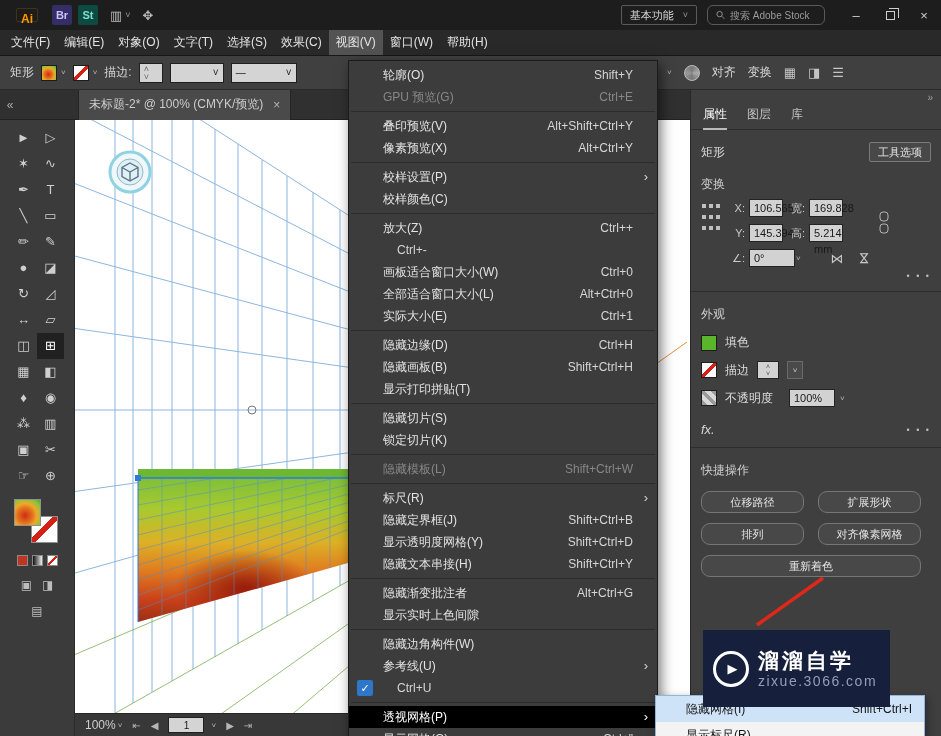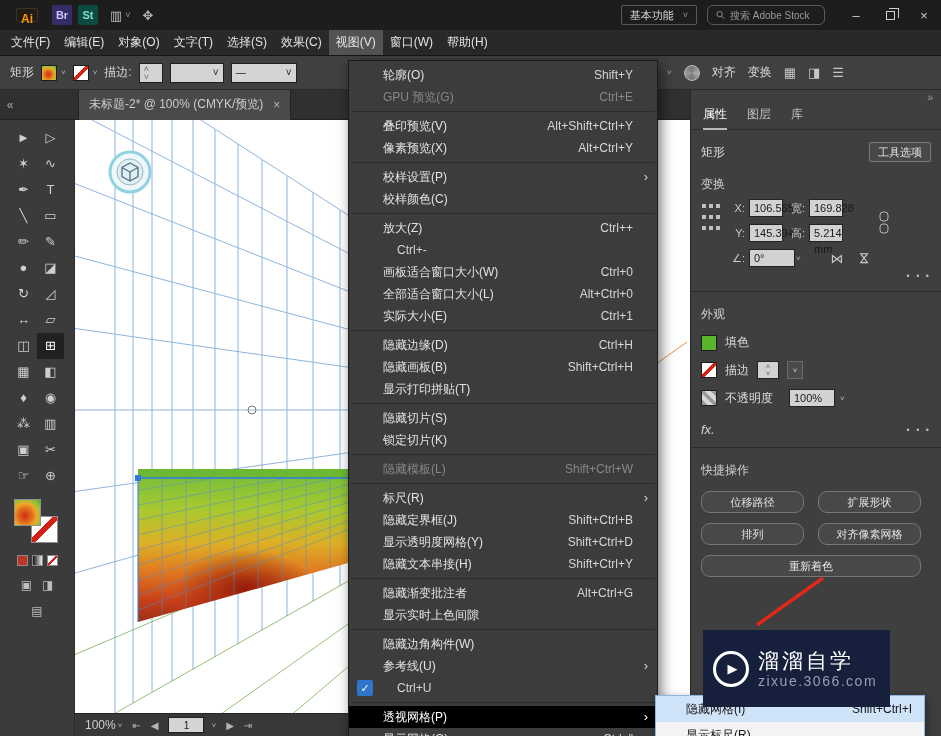--- a/index.html
+++ b/index.html
@@ -120,21 +120,21 @@
   
   .psub{position:absolute;left:655px;top:695px;width:270px;background:#f3f3f3;border:1px solid #8fb4dd;box-shadow:2px 3px 8px rgba(0,0,0,.4);z-index:25}
   .smi{height:26px;display:flex;align-items:center;padding:0 12px 0 30px;color:#141414;font-size:12px}
   .smi.hl2{background:#cfe3f8}
   .smi .lbl{flex:1;white-space:nowrap}
   .smi .sc2{color:#141414;white-space:nowrap}
 
   
   .watermark{position:absolute;left:703px;top:630px;width:187px;height:77px;background:#16203c;z-index:30;display:flex;align-items:center;padding:0 10px;gap:9px}
   .wm-logo{flex:0 0 auto;width:36px;height:36px;border:3px solid #fff;border-radius:50%;display:flex;align-items:center;justify-content:center;color:#fff;font-size:13px;padding-left:3px}
-  .wm-title{font-size:21px;color:#fff;font-weight:normal;letter-spacing:3px;line-height:24px}
+  .wm-title{font-size:21px;color:#fff;font-weight:bold;letter-spacing:3px;line-height:24px}
   .wm-url{font-size:14px;color:#949db8;letter-spacing:1.5px;margin-top:0}
 
   .annot{position:absolute;left:750px;top:570px;width:80px;height:62px;z-index:6}
 </style>
 </head>
 <body>
 
 <div id="app">
 
   <div class="canvas">

